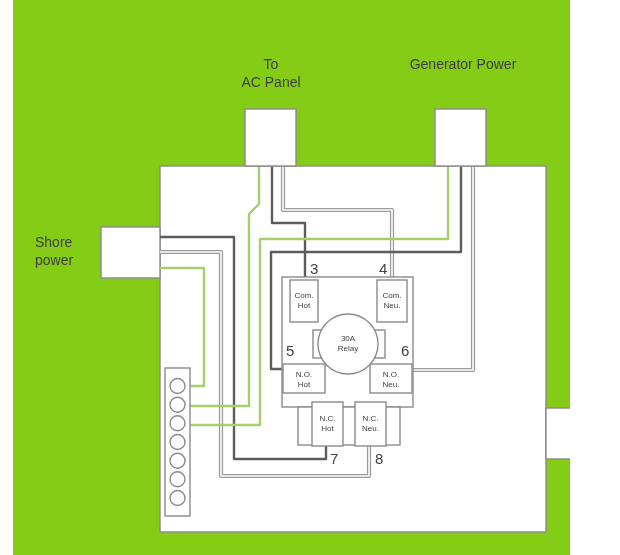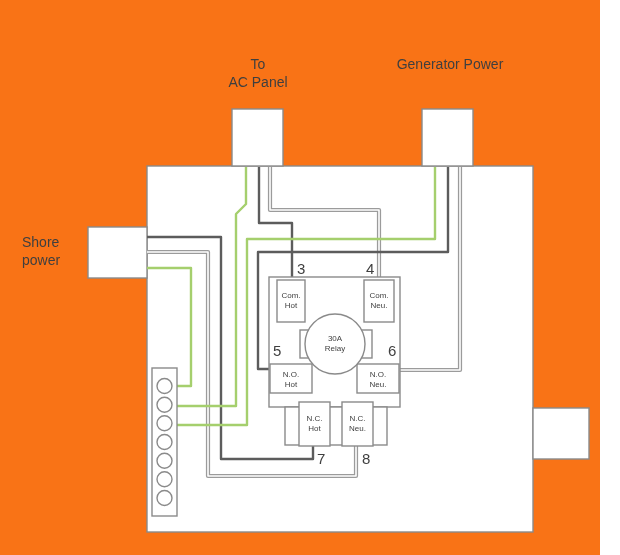--- a/index.html
+++ b/index.html
@@ -2,25 +2,26 @@
 <html style="--ground-wire: #a5cf6d; --hot-wire: #5c5c5c; --neutral-wire-casing: #9b9b9b; --neutral-wire-core: #ffffff; --outline: #8a8a8a; --text-color: #3f3f3f;"><head>
 <meta charset="utf-8">
 <style>
   html, body {
     margin: 0;
     padding: 0;
     background: #ffffff;
   }
   #canvas {
     position: relative;
-    width: 600px;
+    width: 557px;
     height: 555px;
-    background: #f97316;
+    background: #84cc16;
     font-family: "Liberation Sans", "DejaVu Sans", sans-serif;
     overflow: hidden;
+    margin-left: 13px;
   }
   svg text {
     fill: var(--text-color, #3f3f3f);
     font-family: "Liberation Sans", "DejaVu Sans", sans-serif;
   }
   .label-text   { font-size: 14px; }
   .num-text     { font-size: 15px; }
   .term-text    { font-size: 8px; }
   .relay-text   { font-size: 8px; }
   .box {

